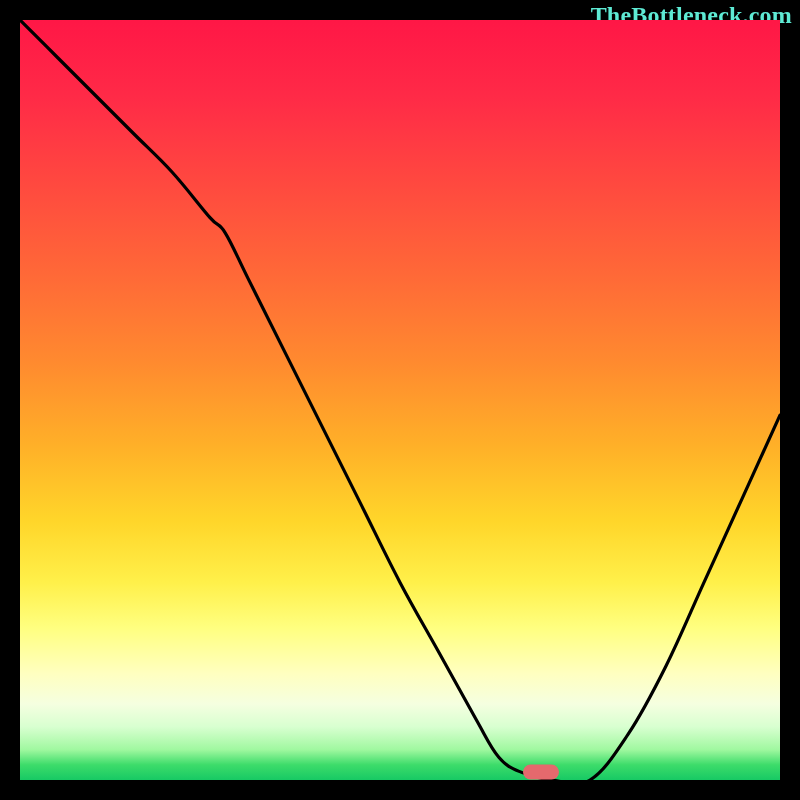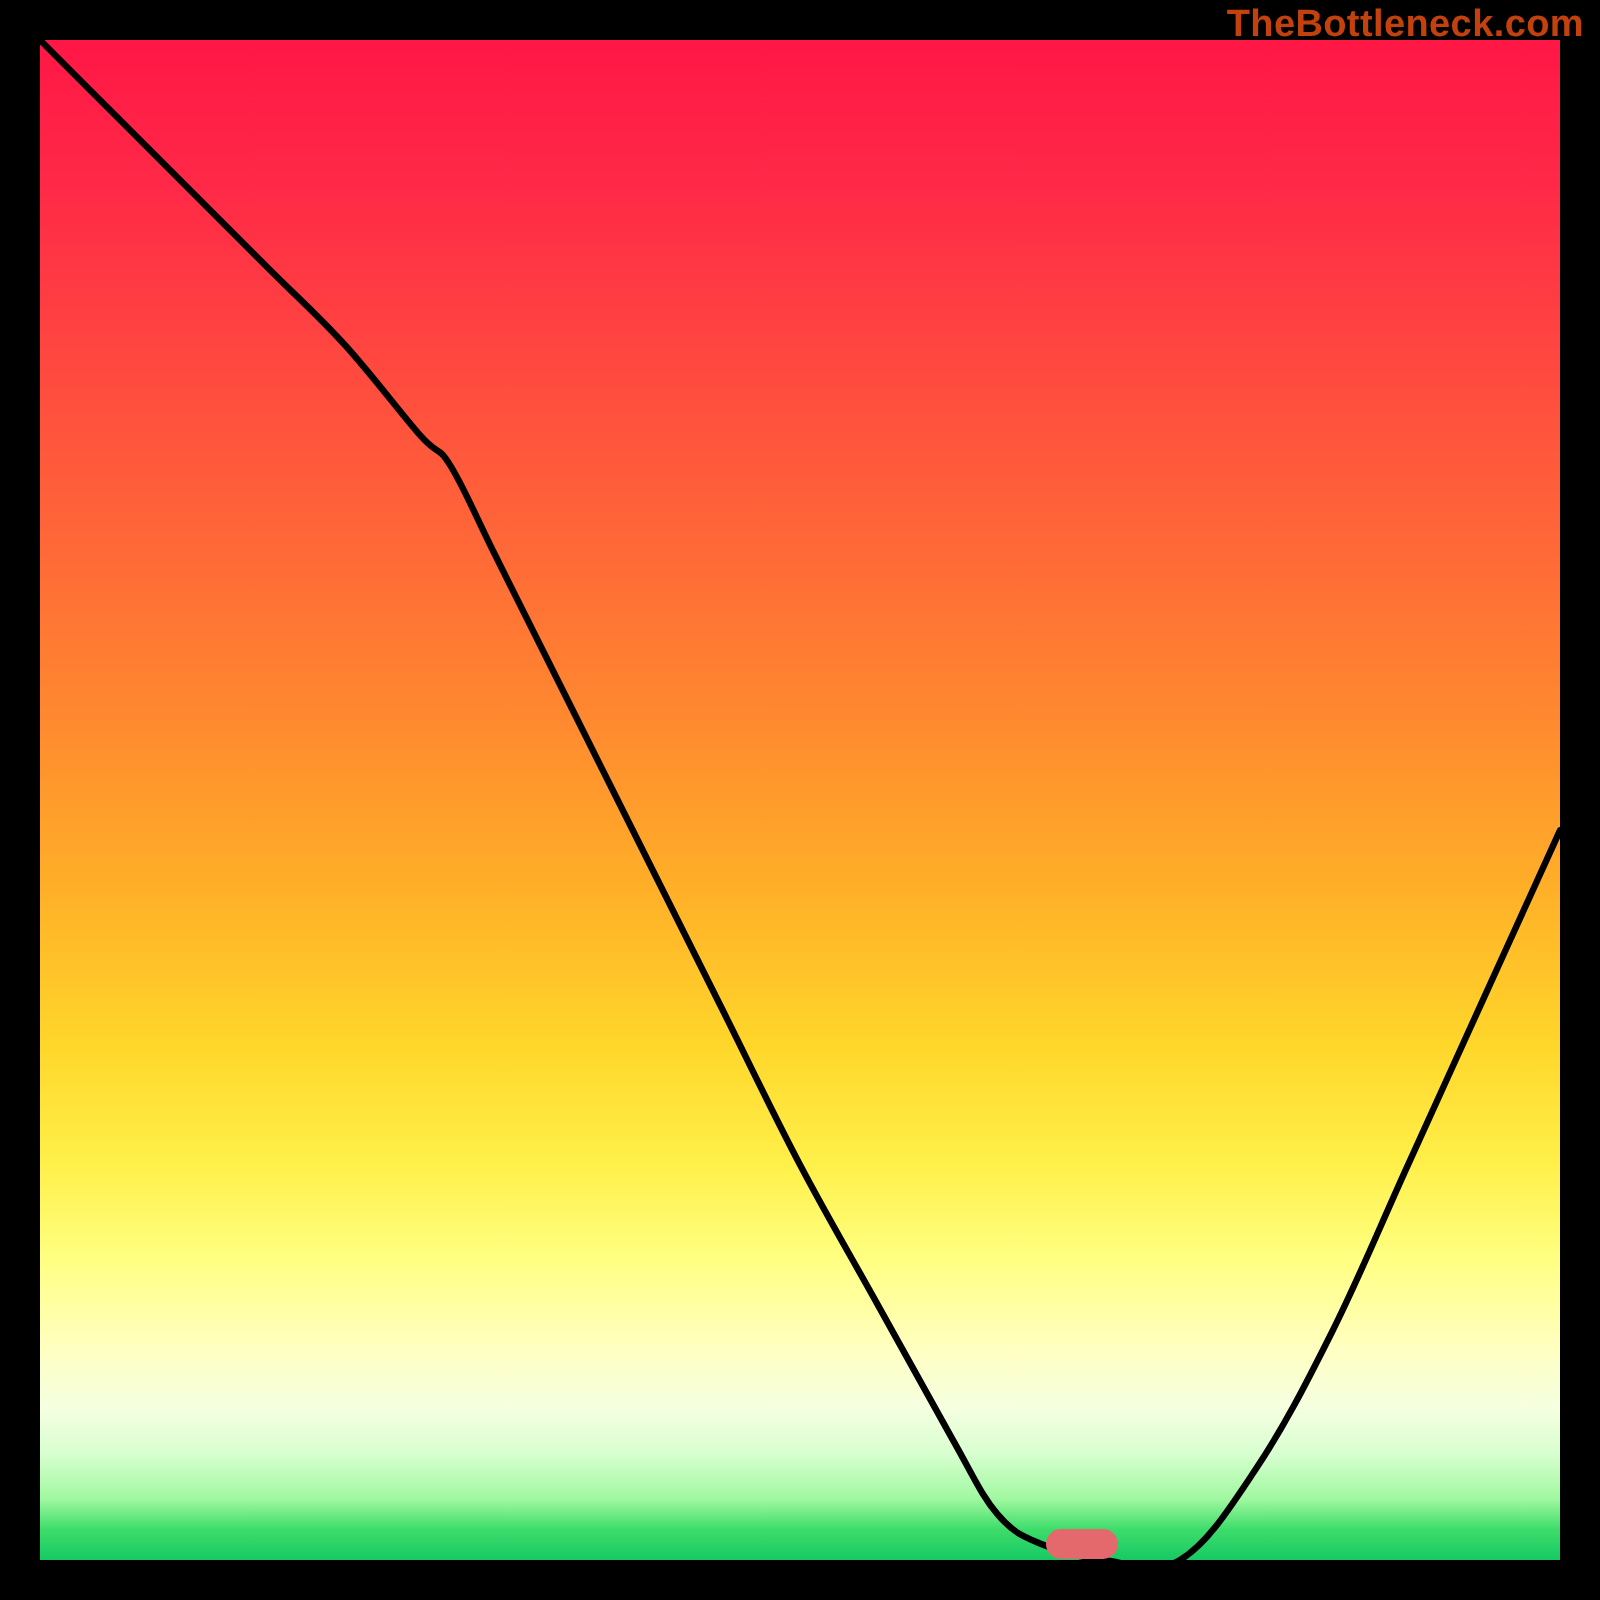--- a/index.html
+++ b/index.html
@@ -58,24 +58,24 @@
     width: 36px;
     height: 15px;
     border-radius: 8px;
     background: #e4696d;
     transform: translate(-50%, -50%);
   }
   .watermark {
     position: absolute;
     top: 2px;
     right: 8px;
-    font-family: Liberation Sans, sans-serif;
-    font-size: 19px;
+    font-family: Liberation Serif, serif;
+    font-size: 24px;
     font-weight: 600;
-    color: #c2410c;
+    color: #5eead4;
     letter-spacing: 0.2px;
     user-select: none;
   }
 </style>
 </head>
 <body>
 
 <div class="frame">
   <div class="watermark">TheBottleneck.com</div>
 

